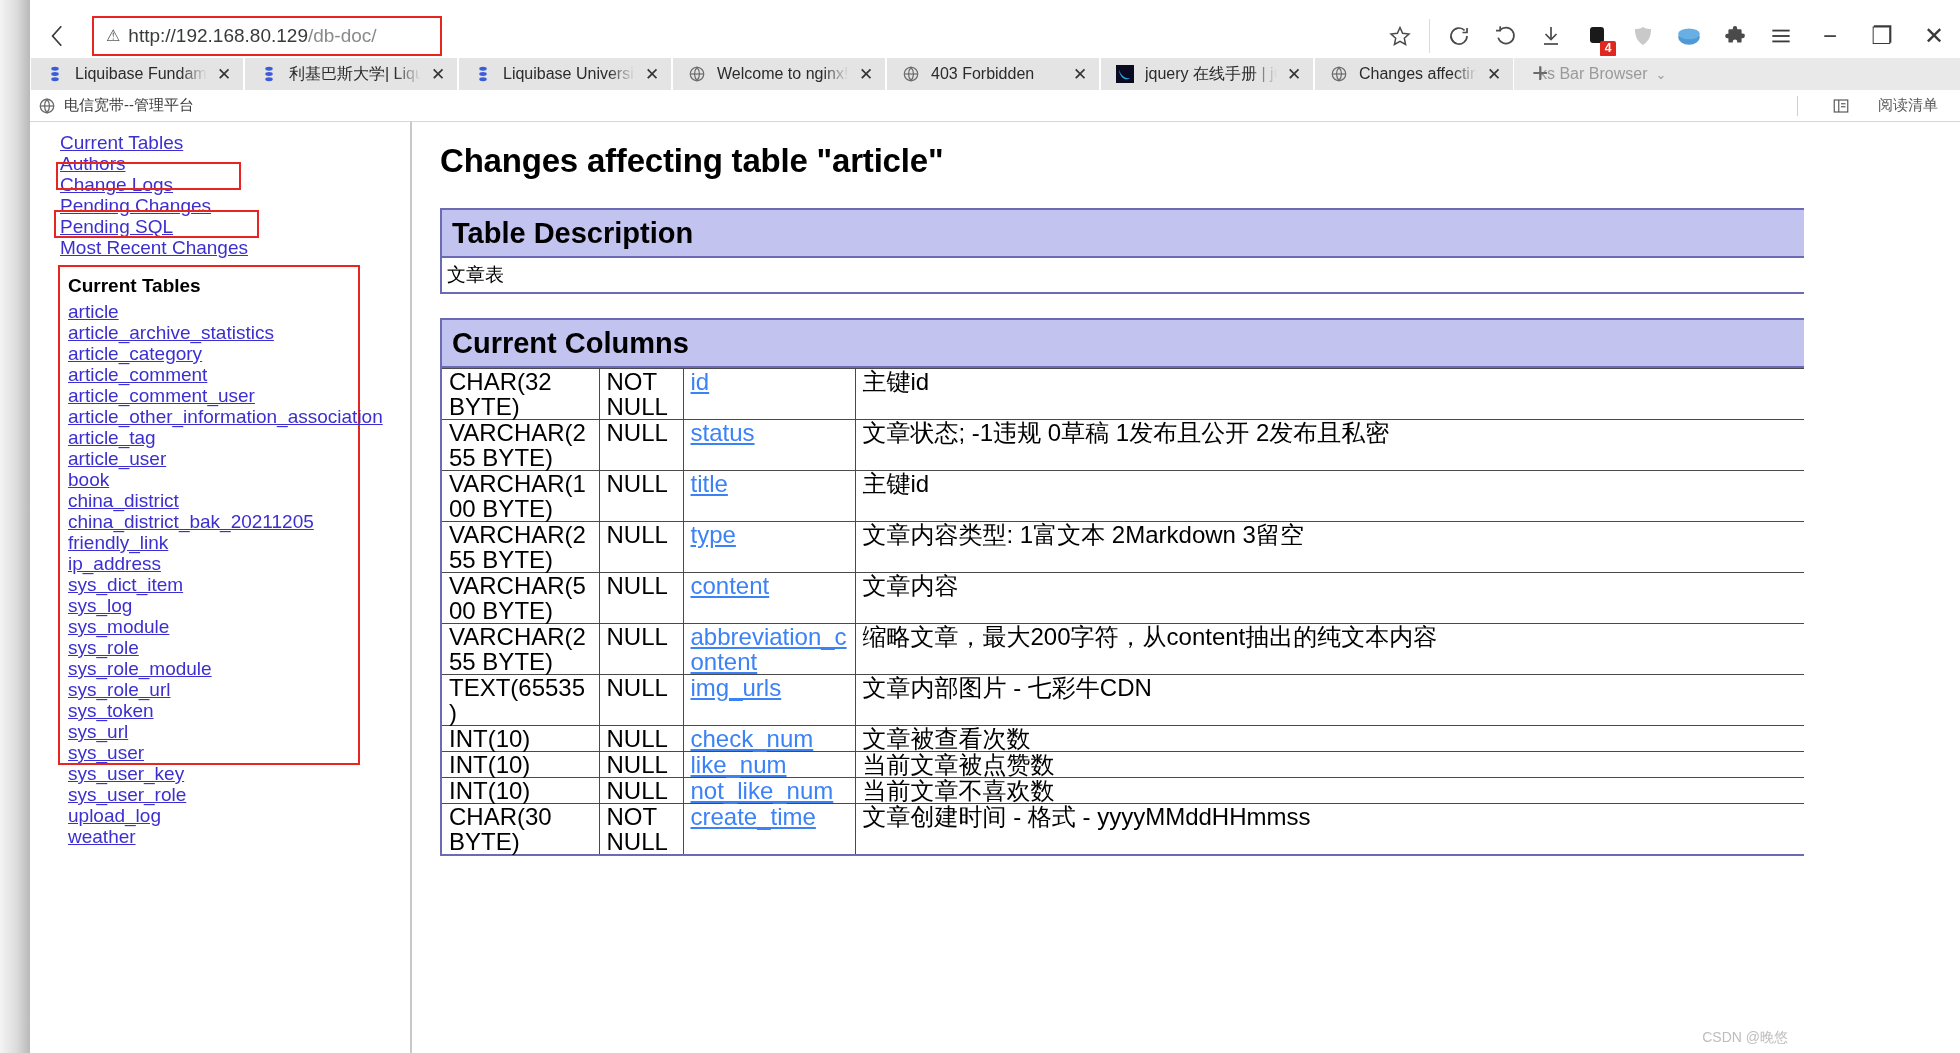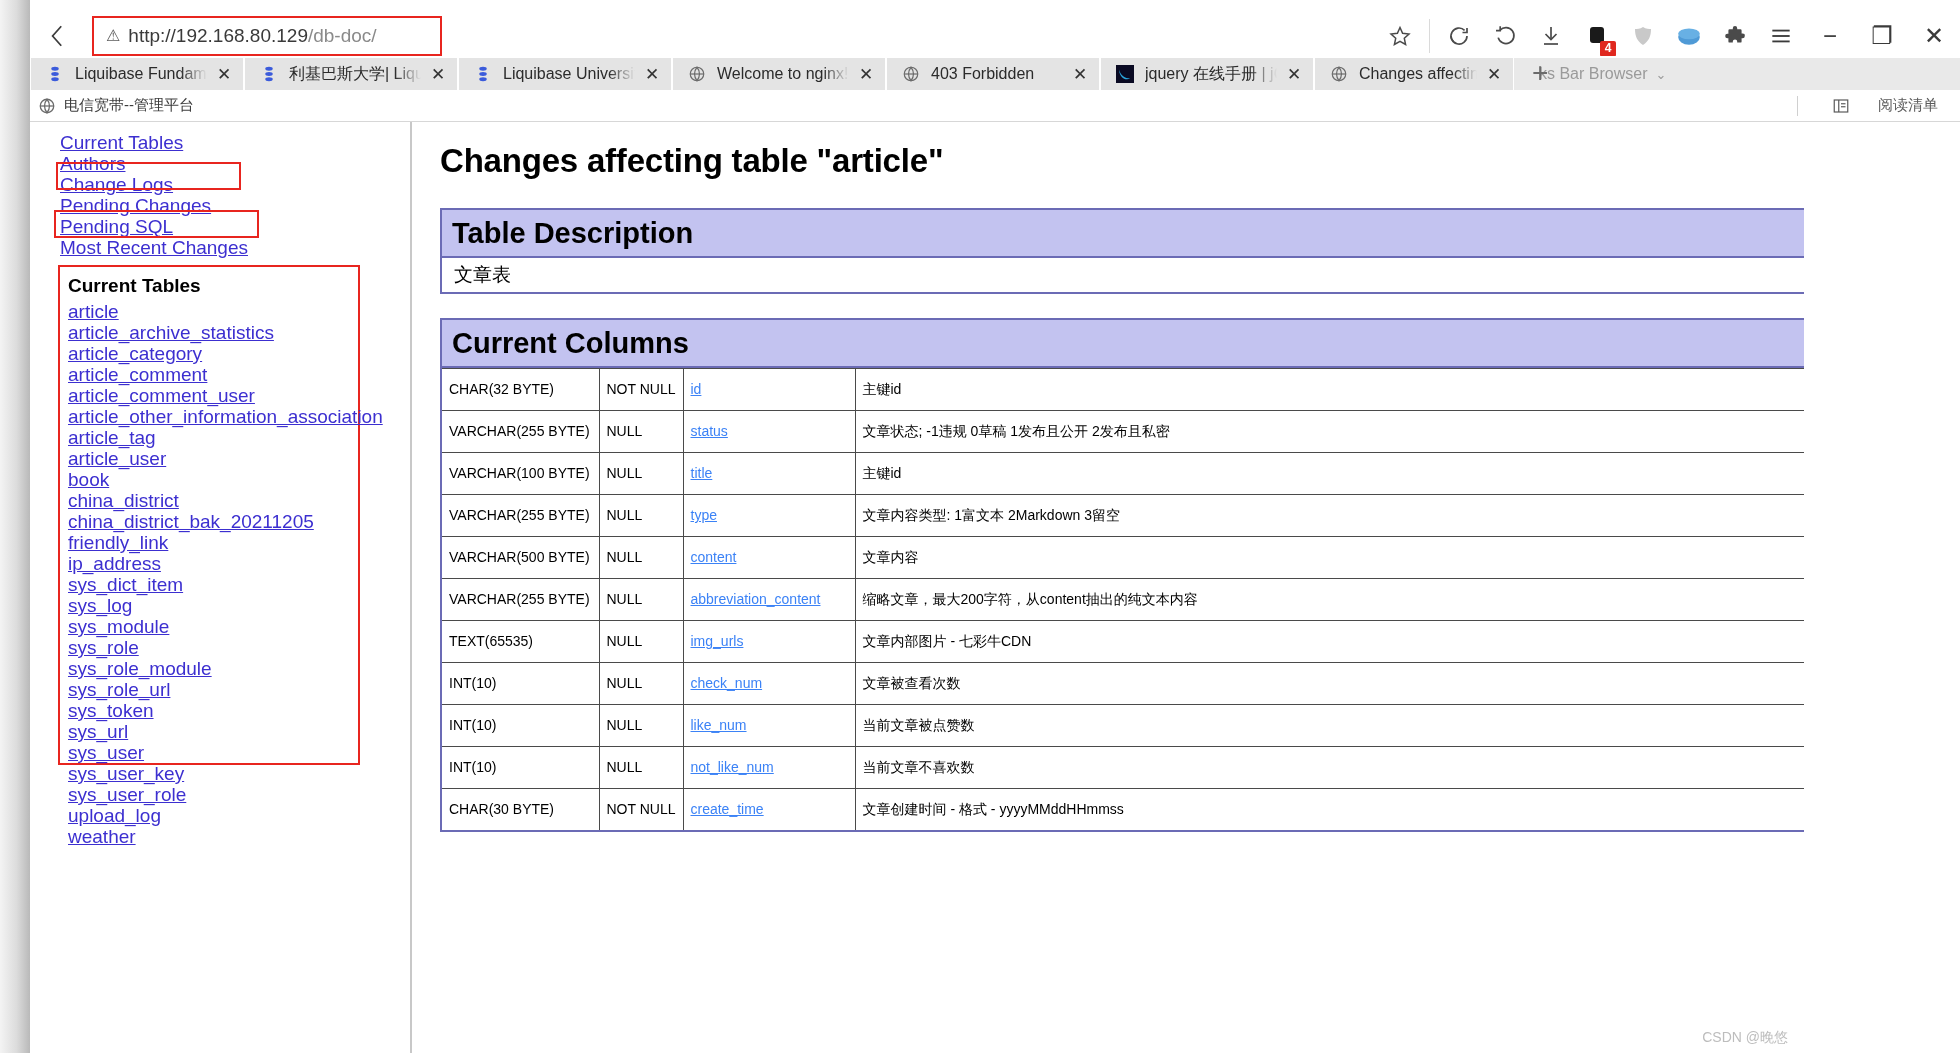--- a/index.html
+++ b/index.html
@@ -213,38 +213,38 @@
     background: #c3c3f0;
     border: 2px solid #6b6bb5;
     font-size: 29px; font-weight: bold; color: #000;
     padding: 5px 10px;
     line-height: 36px;
   }
   .desc-cell {
     border: 2px solid #6b6bb5;
     border-top: none;
     font-size: 19px; color: #000;
-    padding: 4px 12px;
+    padding: 4px 5px;
     line-height: 26px;
     background: #ffffff;
   }
   .spacer-22 { height: 24px; }
 
   table.cols {
     width: 100%;
     border-collapse: collapse;
     border: 2px solid #6b6bb5;
     border-top: none;
     table-layout: fixed;
   }
   table.cols td {
     border: 1px solid #4a4a4a;
-    font-size: 14px;
+    font-size: 24px;
     color: #000;
-    padding: 8px 7px;
+    padding: 0 7px;
     vertical-align: top;
     line-height: 25px;
     word-wrap: break-word;
   }
   td.c-type { width: 158px; }
   td.c-null { width: 84px; }
   td.c-name { width: 172px; }
   td.c-name a { color: #3b82f6; text-decoration: underline; }
   td.c-desc { width: auto; }
 

